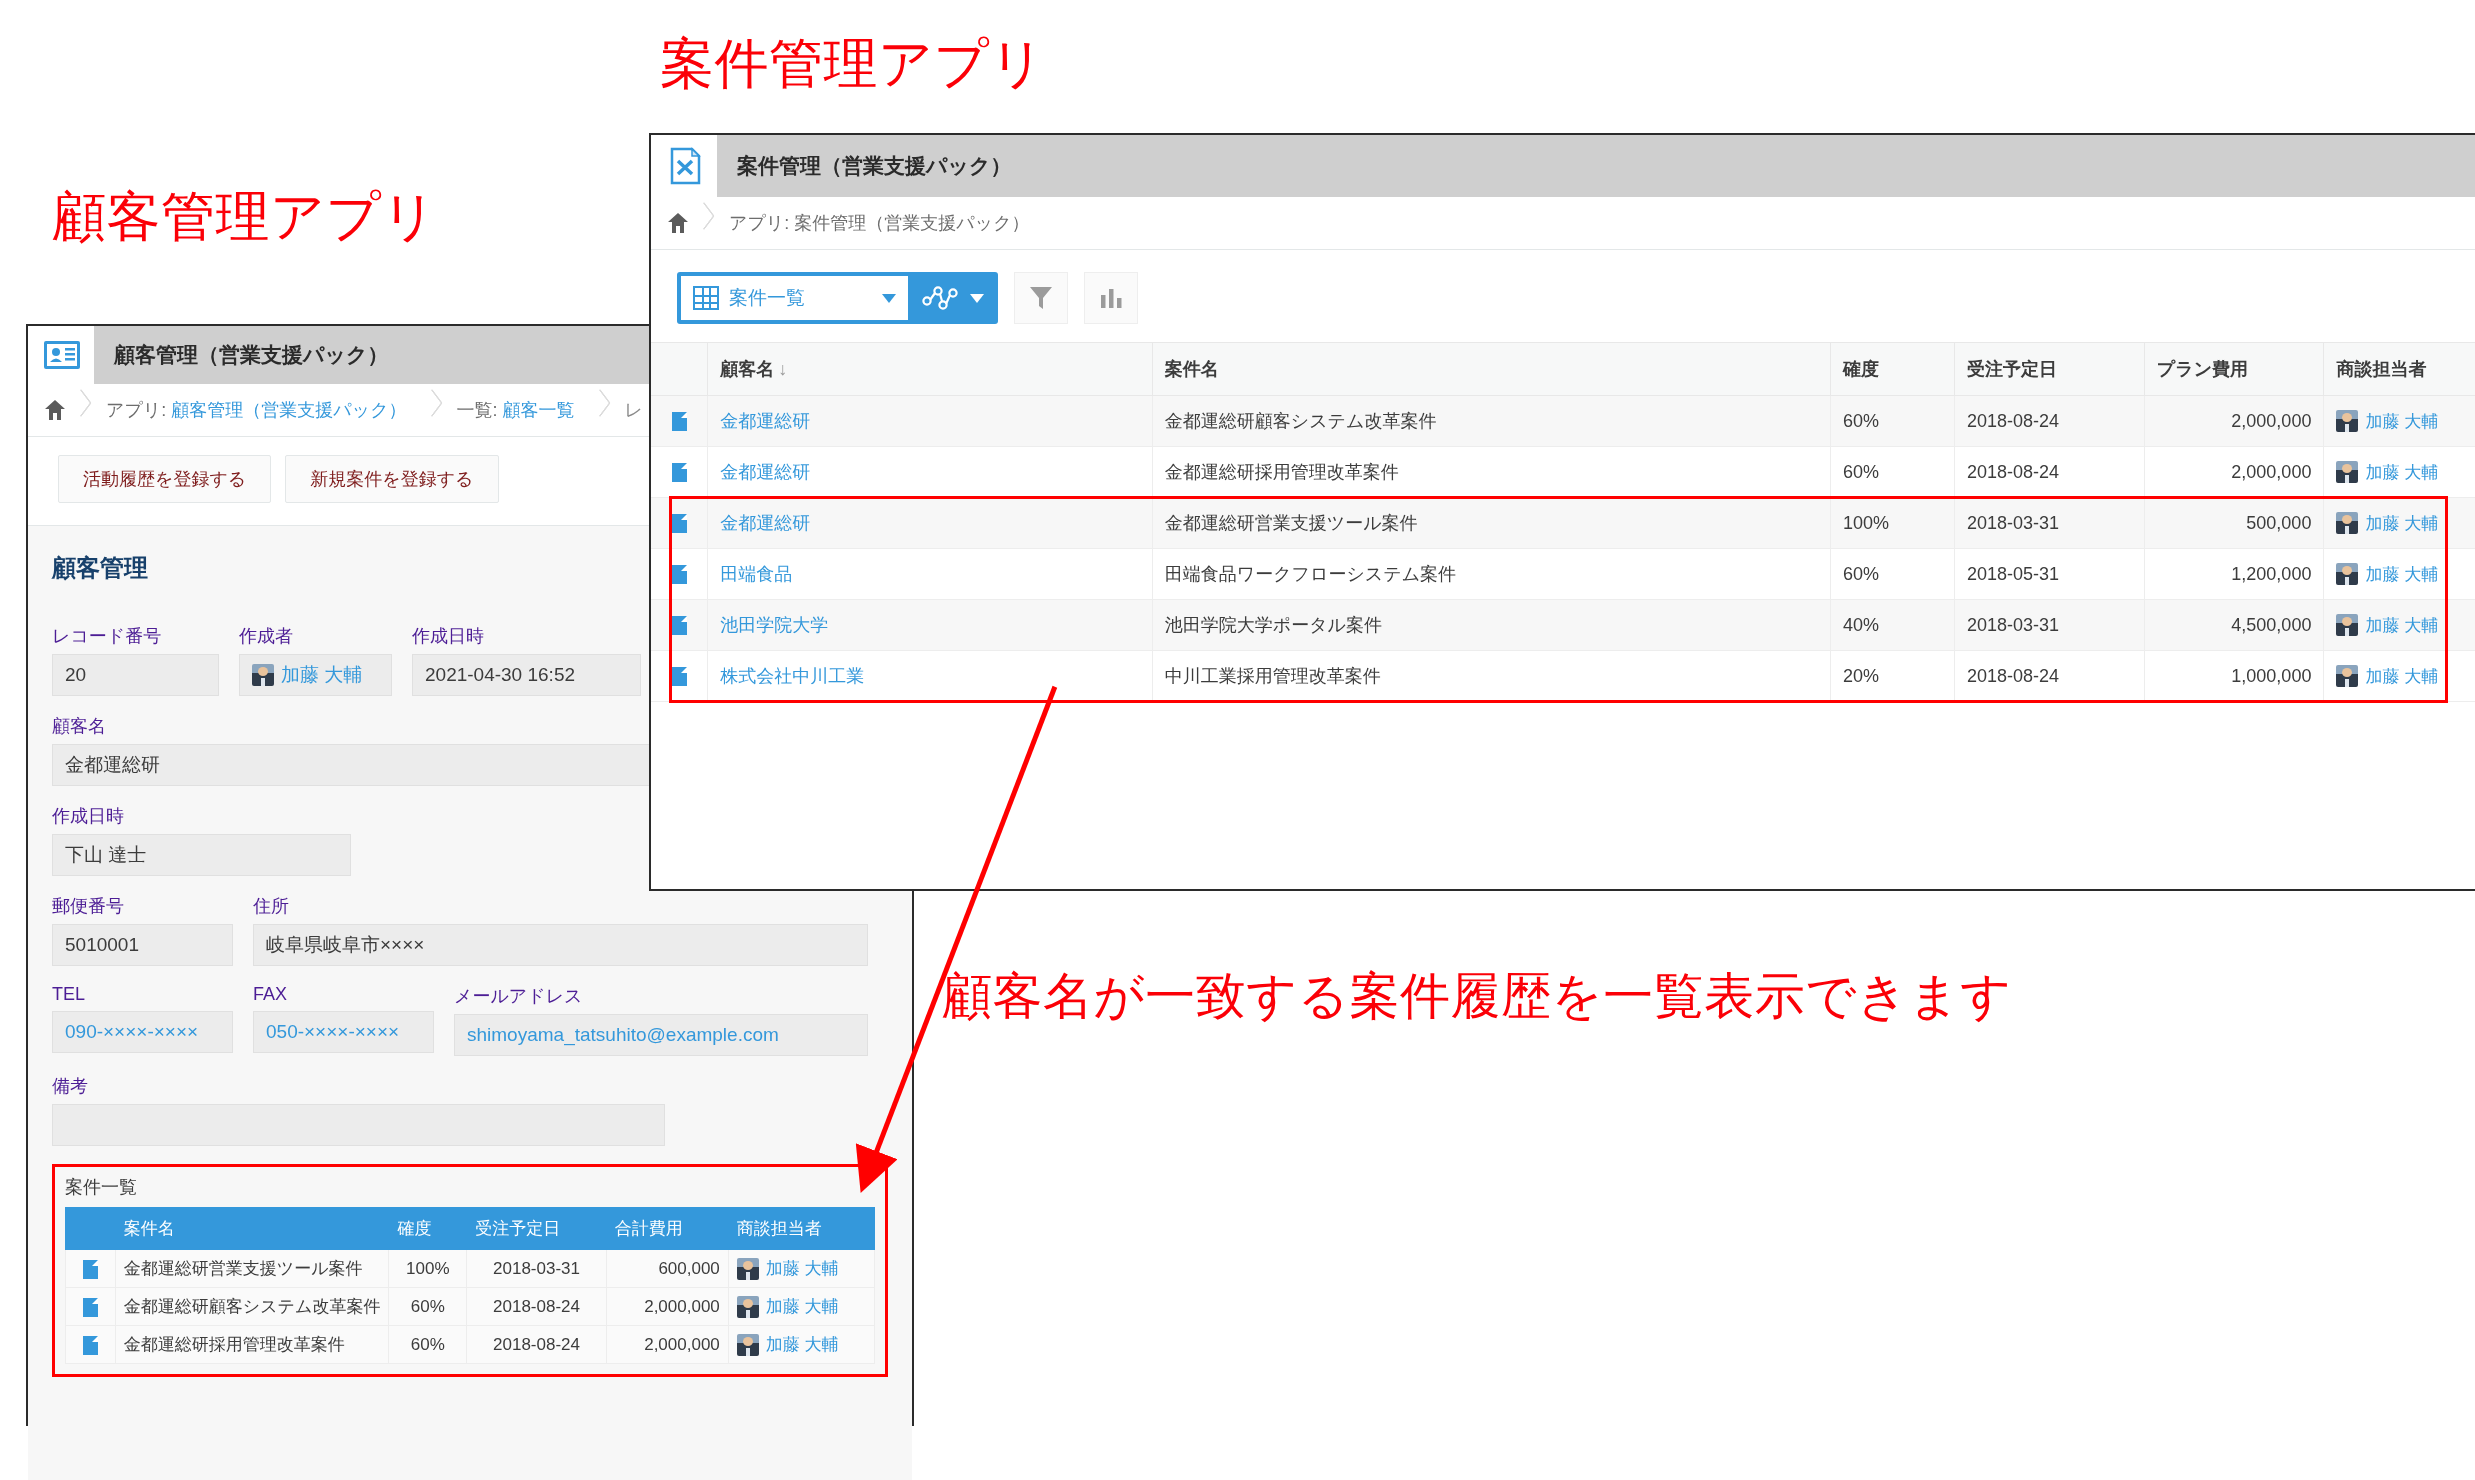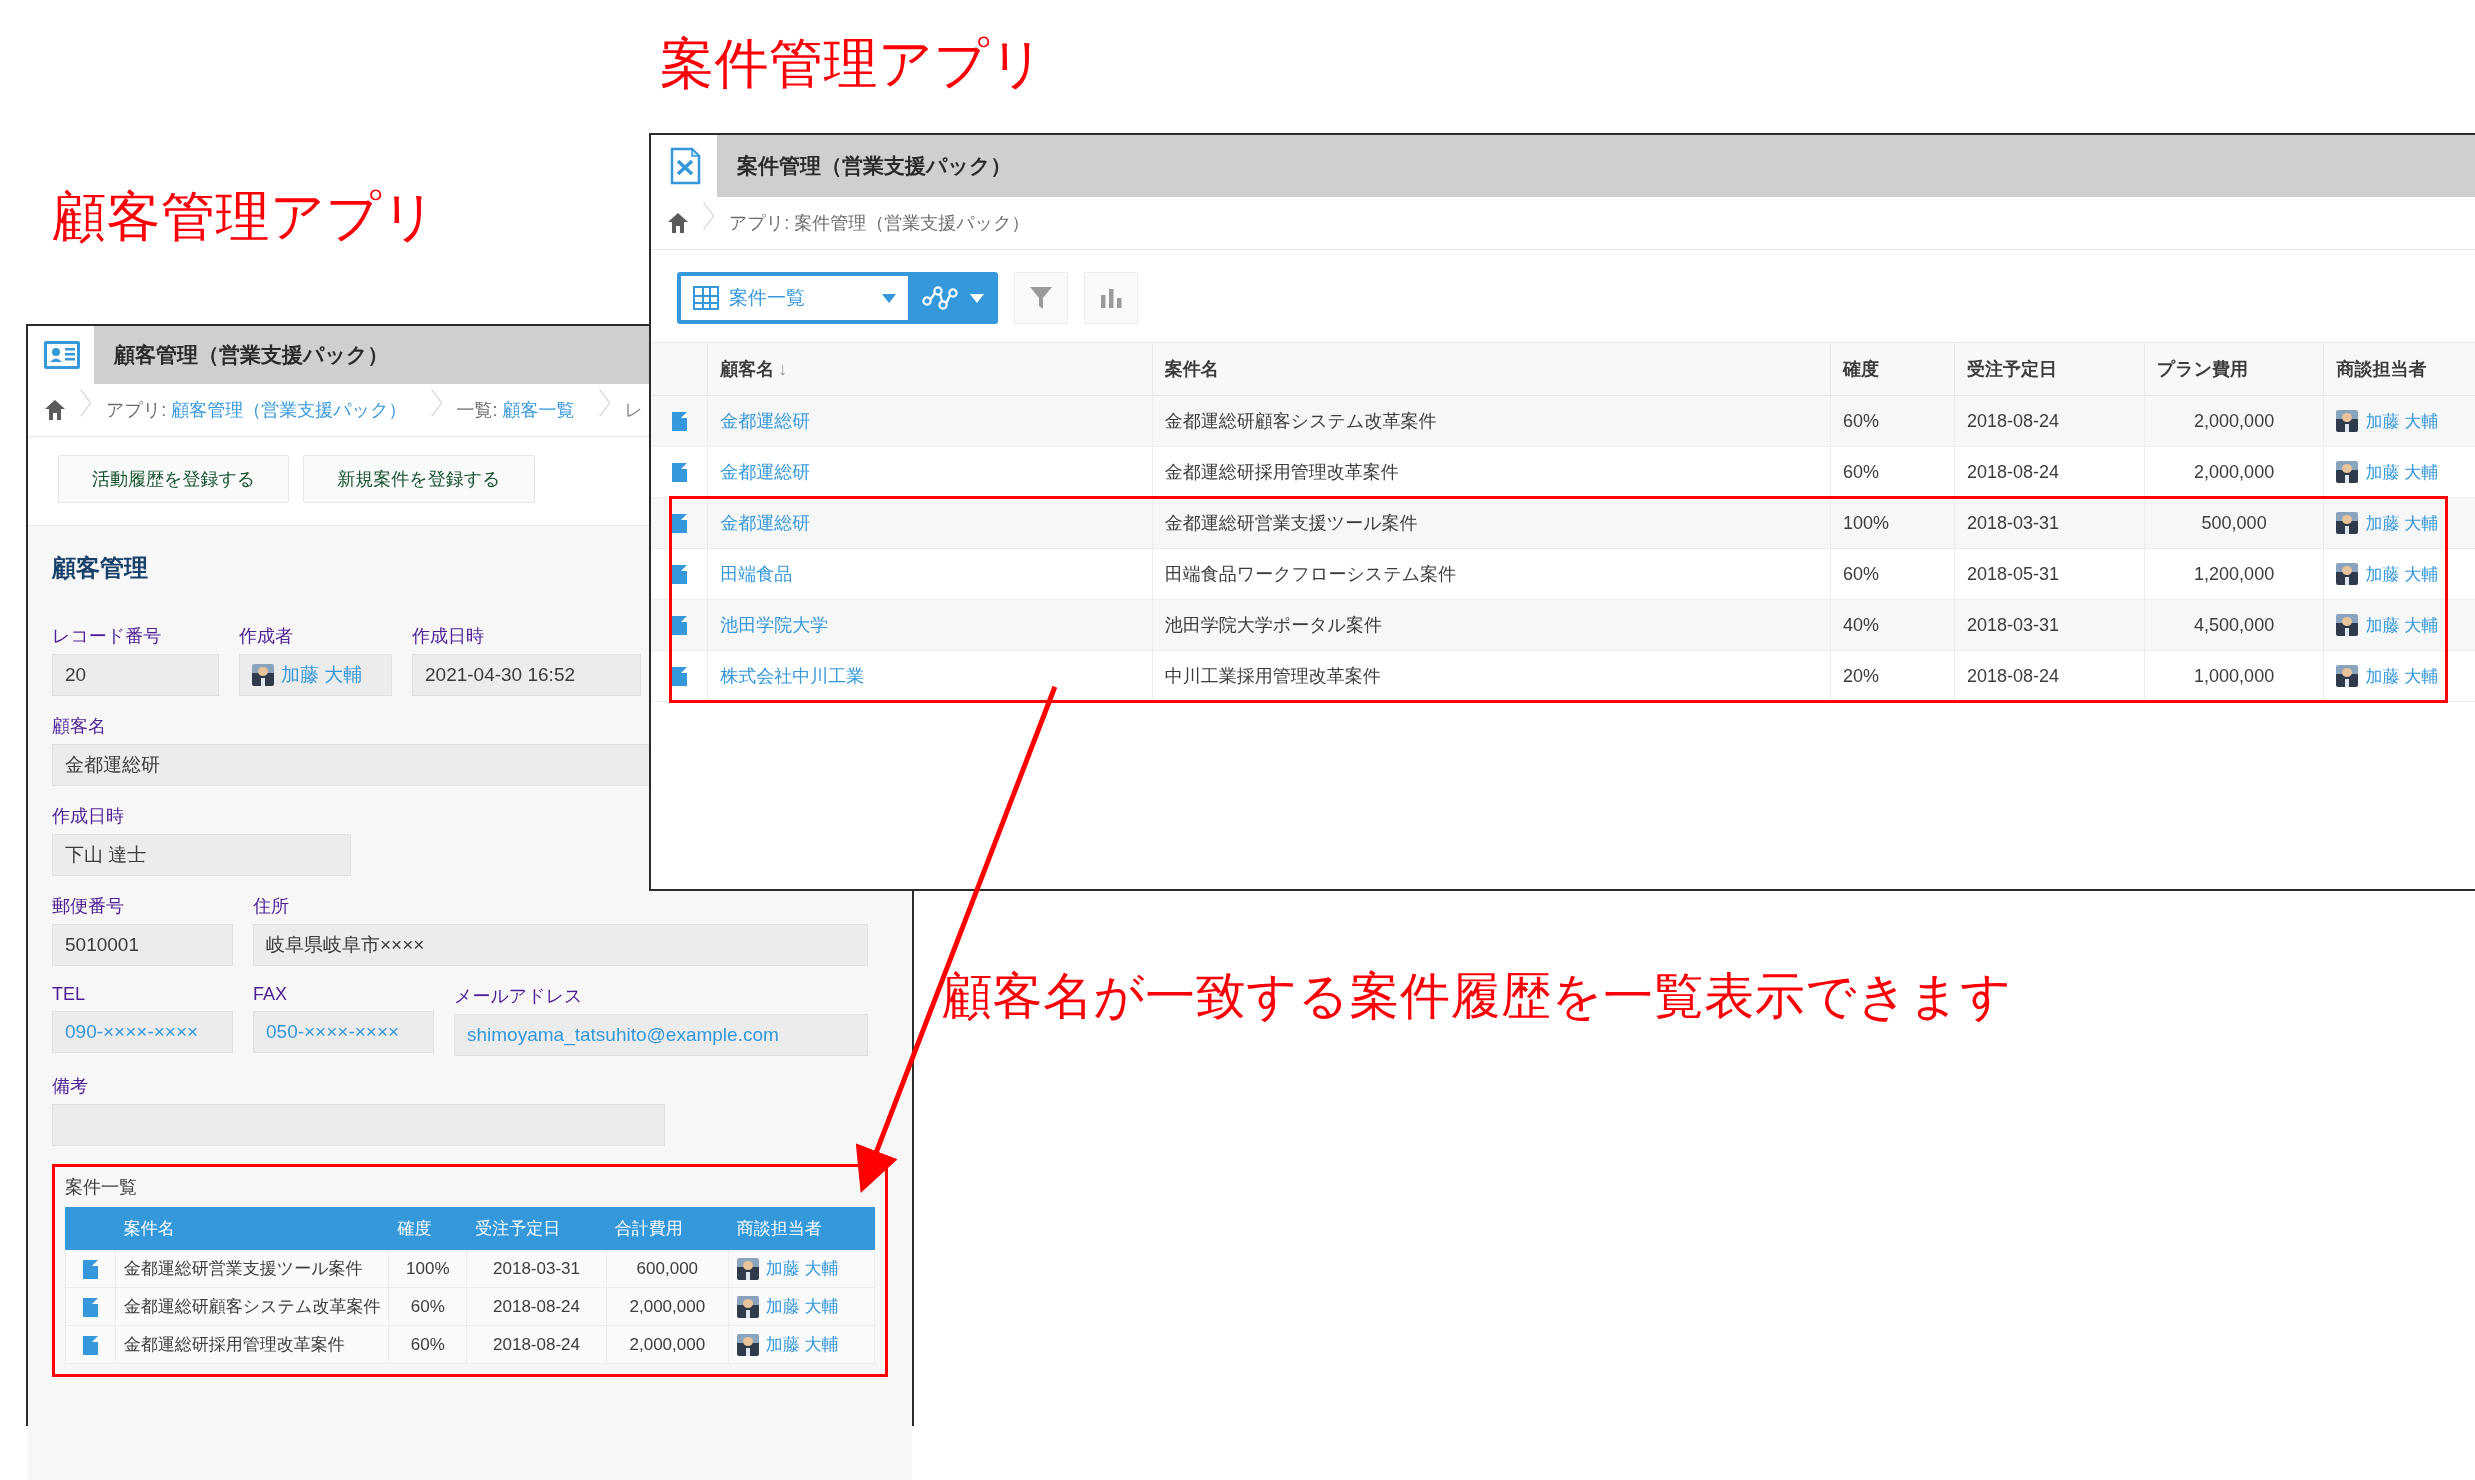--- a/index.html
+++ b/index.html
@@ -96,23 +96,23 @@
   .action-bar {
     display: flex;
     gap: 14px;
     padding: 18px 30px 22px 30px;
     background: #ffffff;
     border-bottom: 1px solid #e3e7e8;
   }
   .btn-outline {
     border: 1px solid #e3e7e8;
     background: #fafafa;
-    color: #14532d;
+    color: #7f1d1d;
     font-size: 18px;
-    padding: 11px 33px;
+    padding: 11px 24px;
     border-radius: 2px;
     cursor: pointer;
     white-space: nowrap;
   }
   .form-area {
     background: #f7f7f7;
     padding: 26px 24px 10px 24px;
     height: 100%;
     box-sizing: border-box;
   }
@@ -190,21 +190,21 @@
     white-space: nowrap;
     border: 1px solid #3498db;
   }
   table.kt tbody td {
     background: #fafafa;
     border: 1px solid #ededed;
     padding: 7px 8px;
     color: #3c3c3c;
     white-space: nowrap;
   }
-  td.num { text-align: center; }
+  td.num { text-align: right; }
   td.ctr { text-align: center; }
   .doc-icon {
     display:inline-block;
     width: 15px; height: 19px;
     background: #3498db;
     position: relative;
     vertical-align: middle;
   }
   .doc-icon::after{
     content:"";

